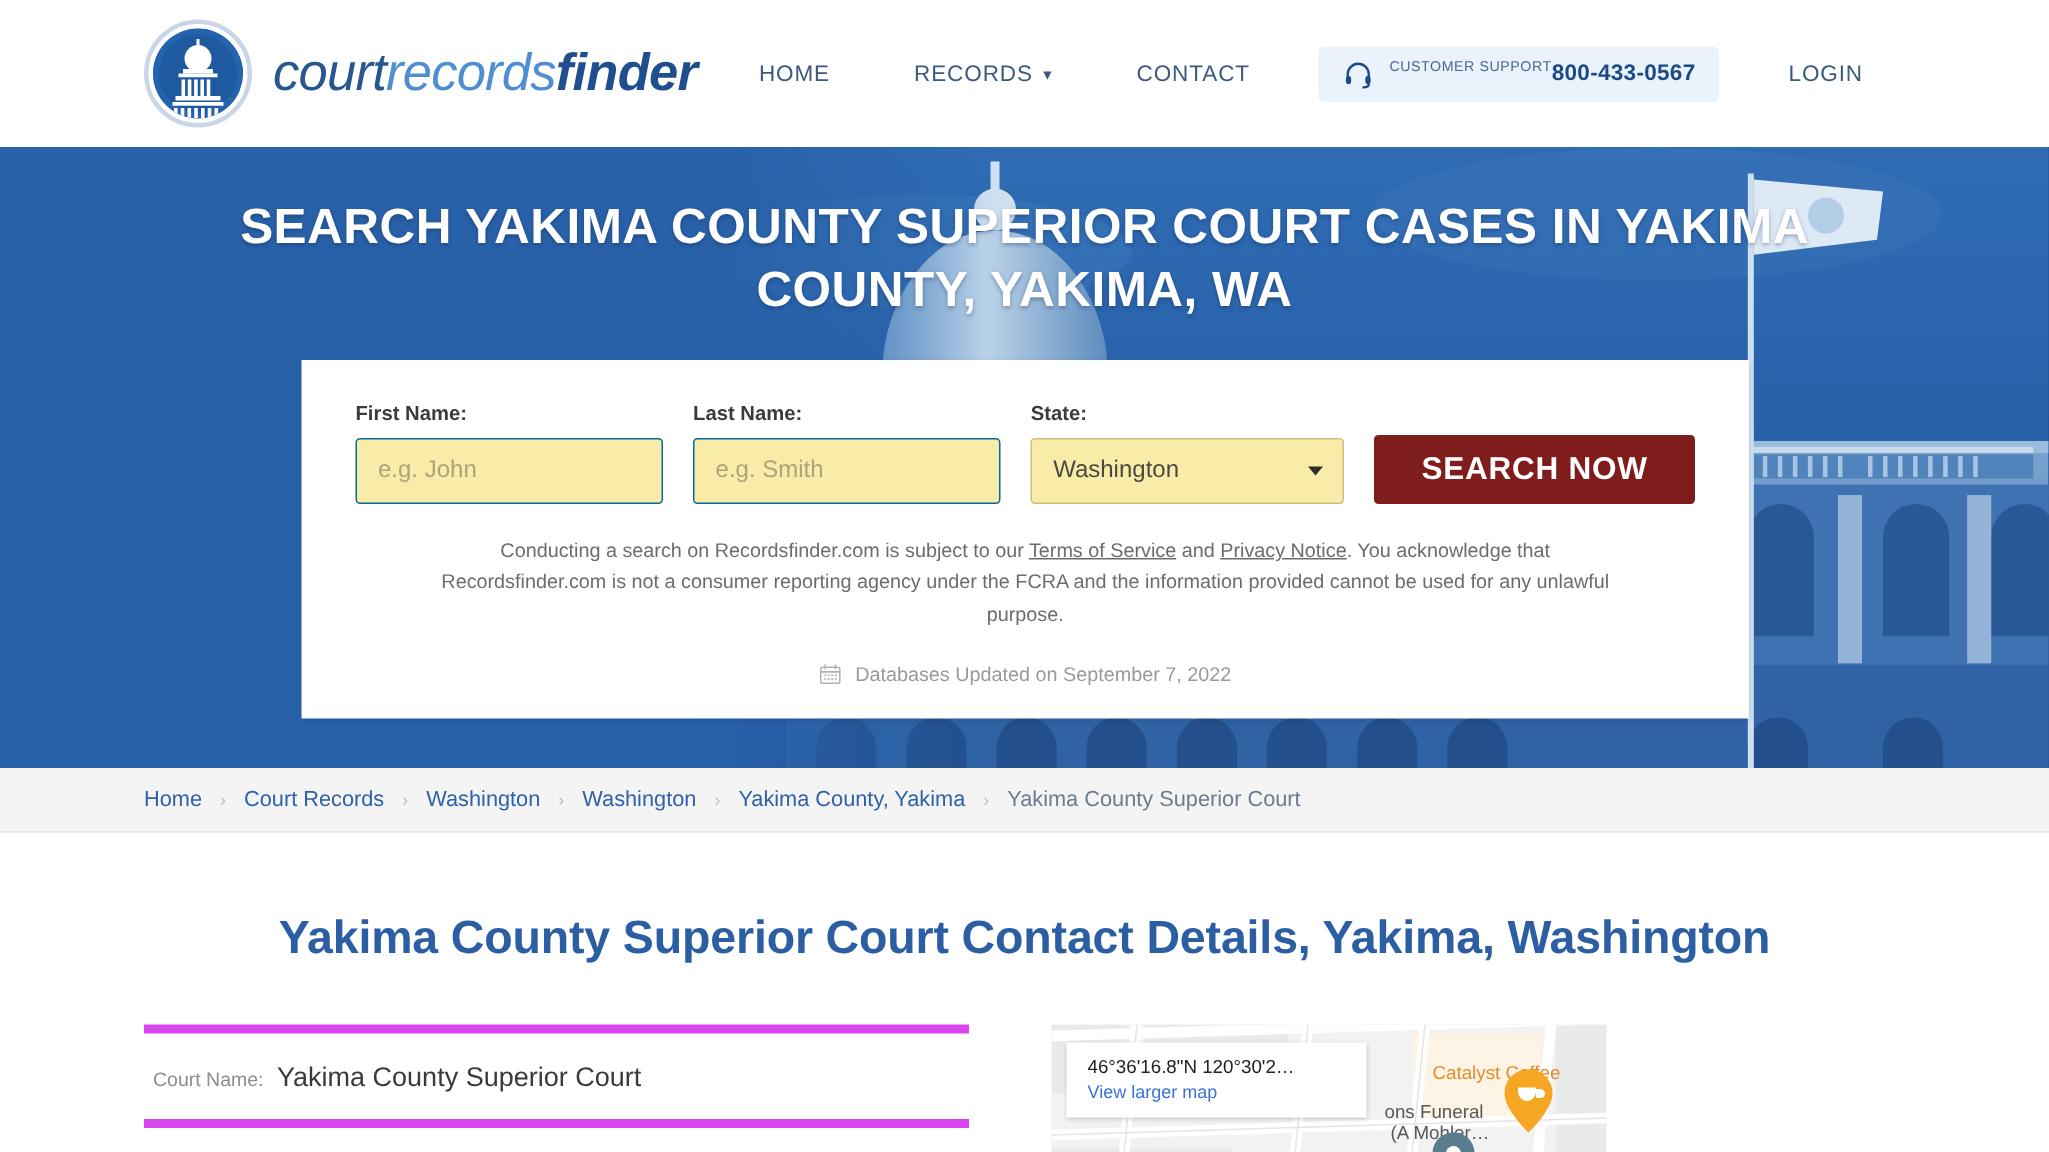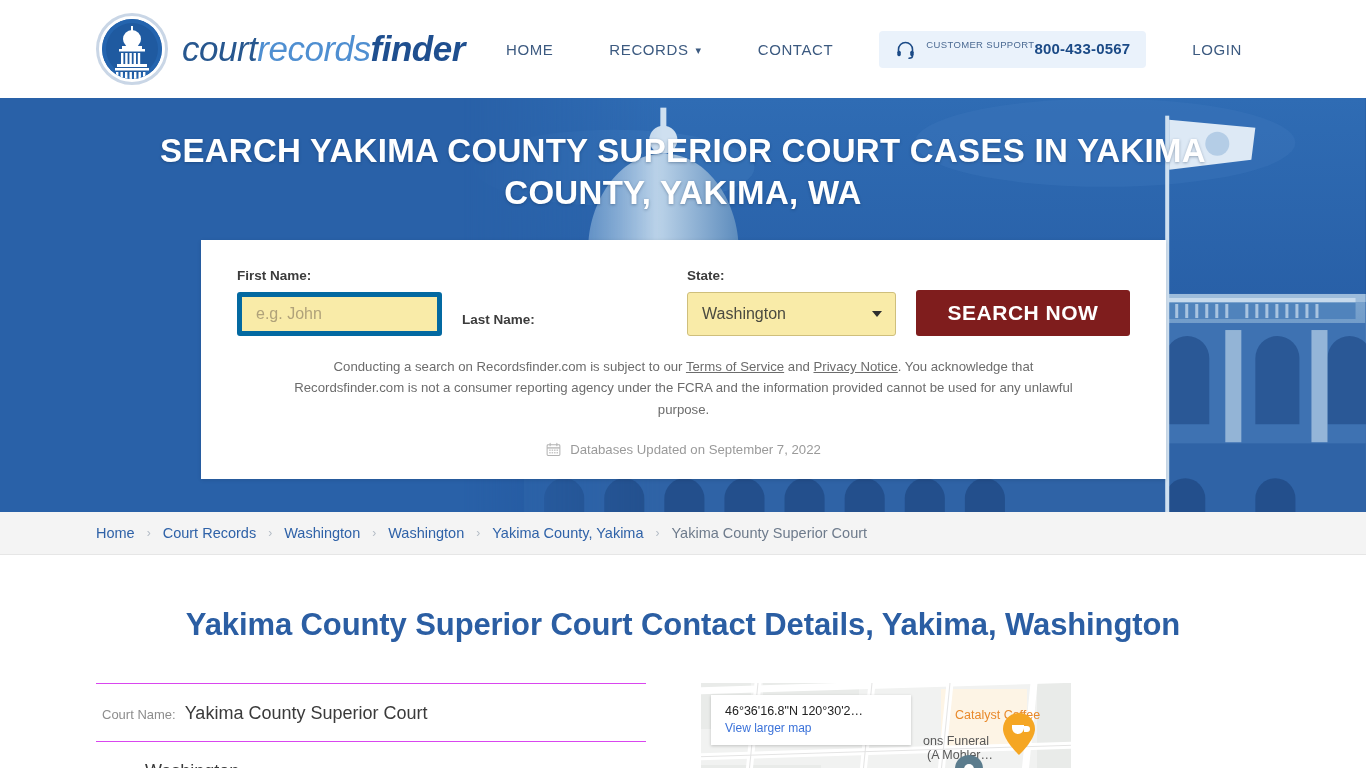--- a/index.html
+++ b/index.html
@@ -144,21 +144,21 @@
   .field.st { width: 212px; }
   .field-label {
     font-size: 13.5px;
     font-weight: 700;
     color: #3c3c3c;
     margin-bottom: 9px;
   }
   .text-input {
     height: 44px;
     background: #f9eba8;
-    border: 5px solid #0369a1;
+    border: 1px solid #0369a1;
     border-radius: 3px;
     padding: 0 14px;
     font-size: 16px;
     color: #15803d;
     font-family: "Liberation Sans", sans-serif;
     outline: none;
     width: 100%;
   }
   .text-input::placeholder { color: #b0a27a; }
   .select-wrap { position: relative; width: 100%; }
@@ -253,21 +253,21 @@
     padding: 52px 0 40px 0;
     letter-spacing: -.1px;
   }
   .detail-grid {
     display: flex;
     gap: 55px;
     align-items: flex-start;
   }
   .detail-list { width: 550px; flex: 0 0 auto; }
   .detail-row {
-    border-top: 1px solid #d946ef;
+    border-top: 6px solid #d946ef;
     padding: 19px 6px 17px 6px;
     display: flex;
     align-items: baseline;
     gap: 9px;
   }
   .detail-label { font-size: 13px; color: #8d8d8d; white-space: nowrap; }
   .detail-value { font-size: 18px; color: #3a3a3a; }
 
   
   .map-box {
@@ -500,20 +500,21 @@
   <h1 class="hero-title">SEARCH YAKIMA COUNTY SUPERIOR COURT CASES IN YAKIMA COUNTY, YAKIMA, WA</h1>
 
   <div class="search-card">
     <form class="form-row">
       <div class="field fn">
         <label class="field-label">First Name:</label>
         <input class="text-input" type="text" placeholder="e.g. John" style="">
       </div>
       <div class="field ln">
         <label class="field-label">Last Name:</label>
+        <input class="text-input" type="text" placeholder="e.g. Smith" style="">
       </div>
       <div class="field st">
         <label class="field-label">State:</label>
         <div class="select-wrap">
           <div class="select-input">
             <span>Washington</span>
           </div>
           <span class="select-arrow"></span>
         </div>
       </div>

